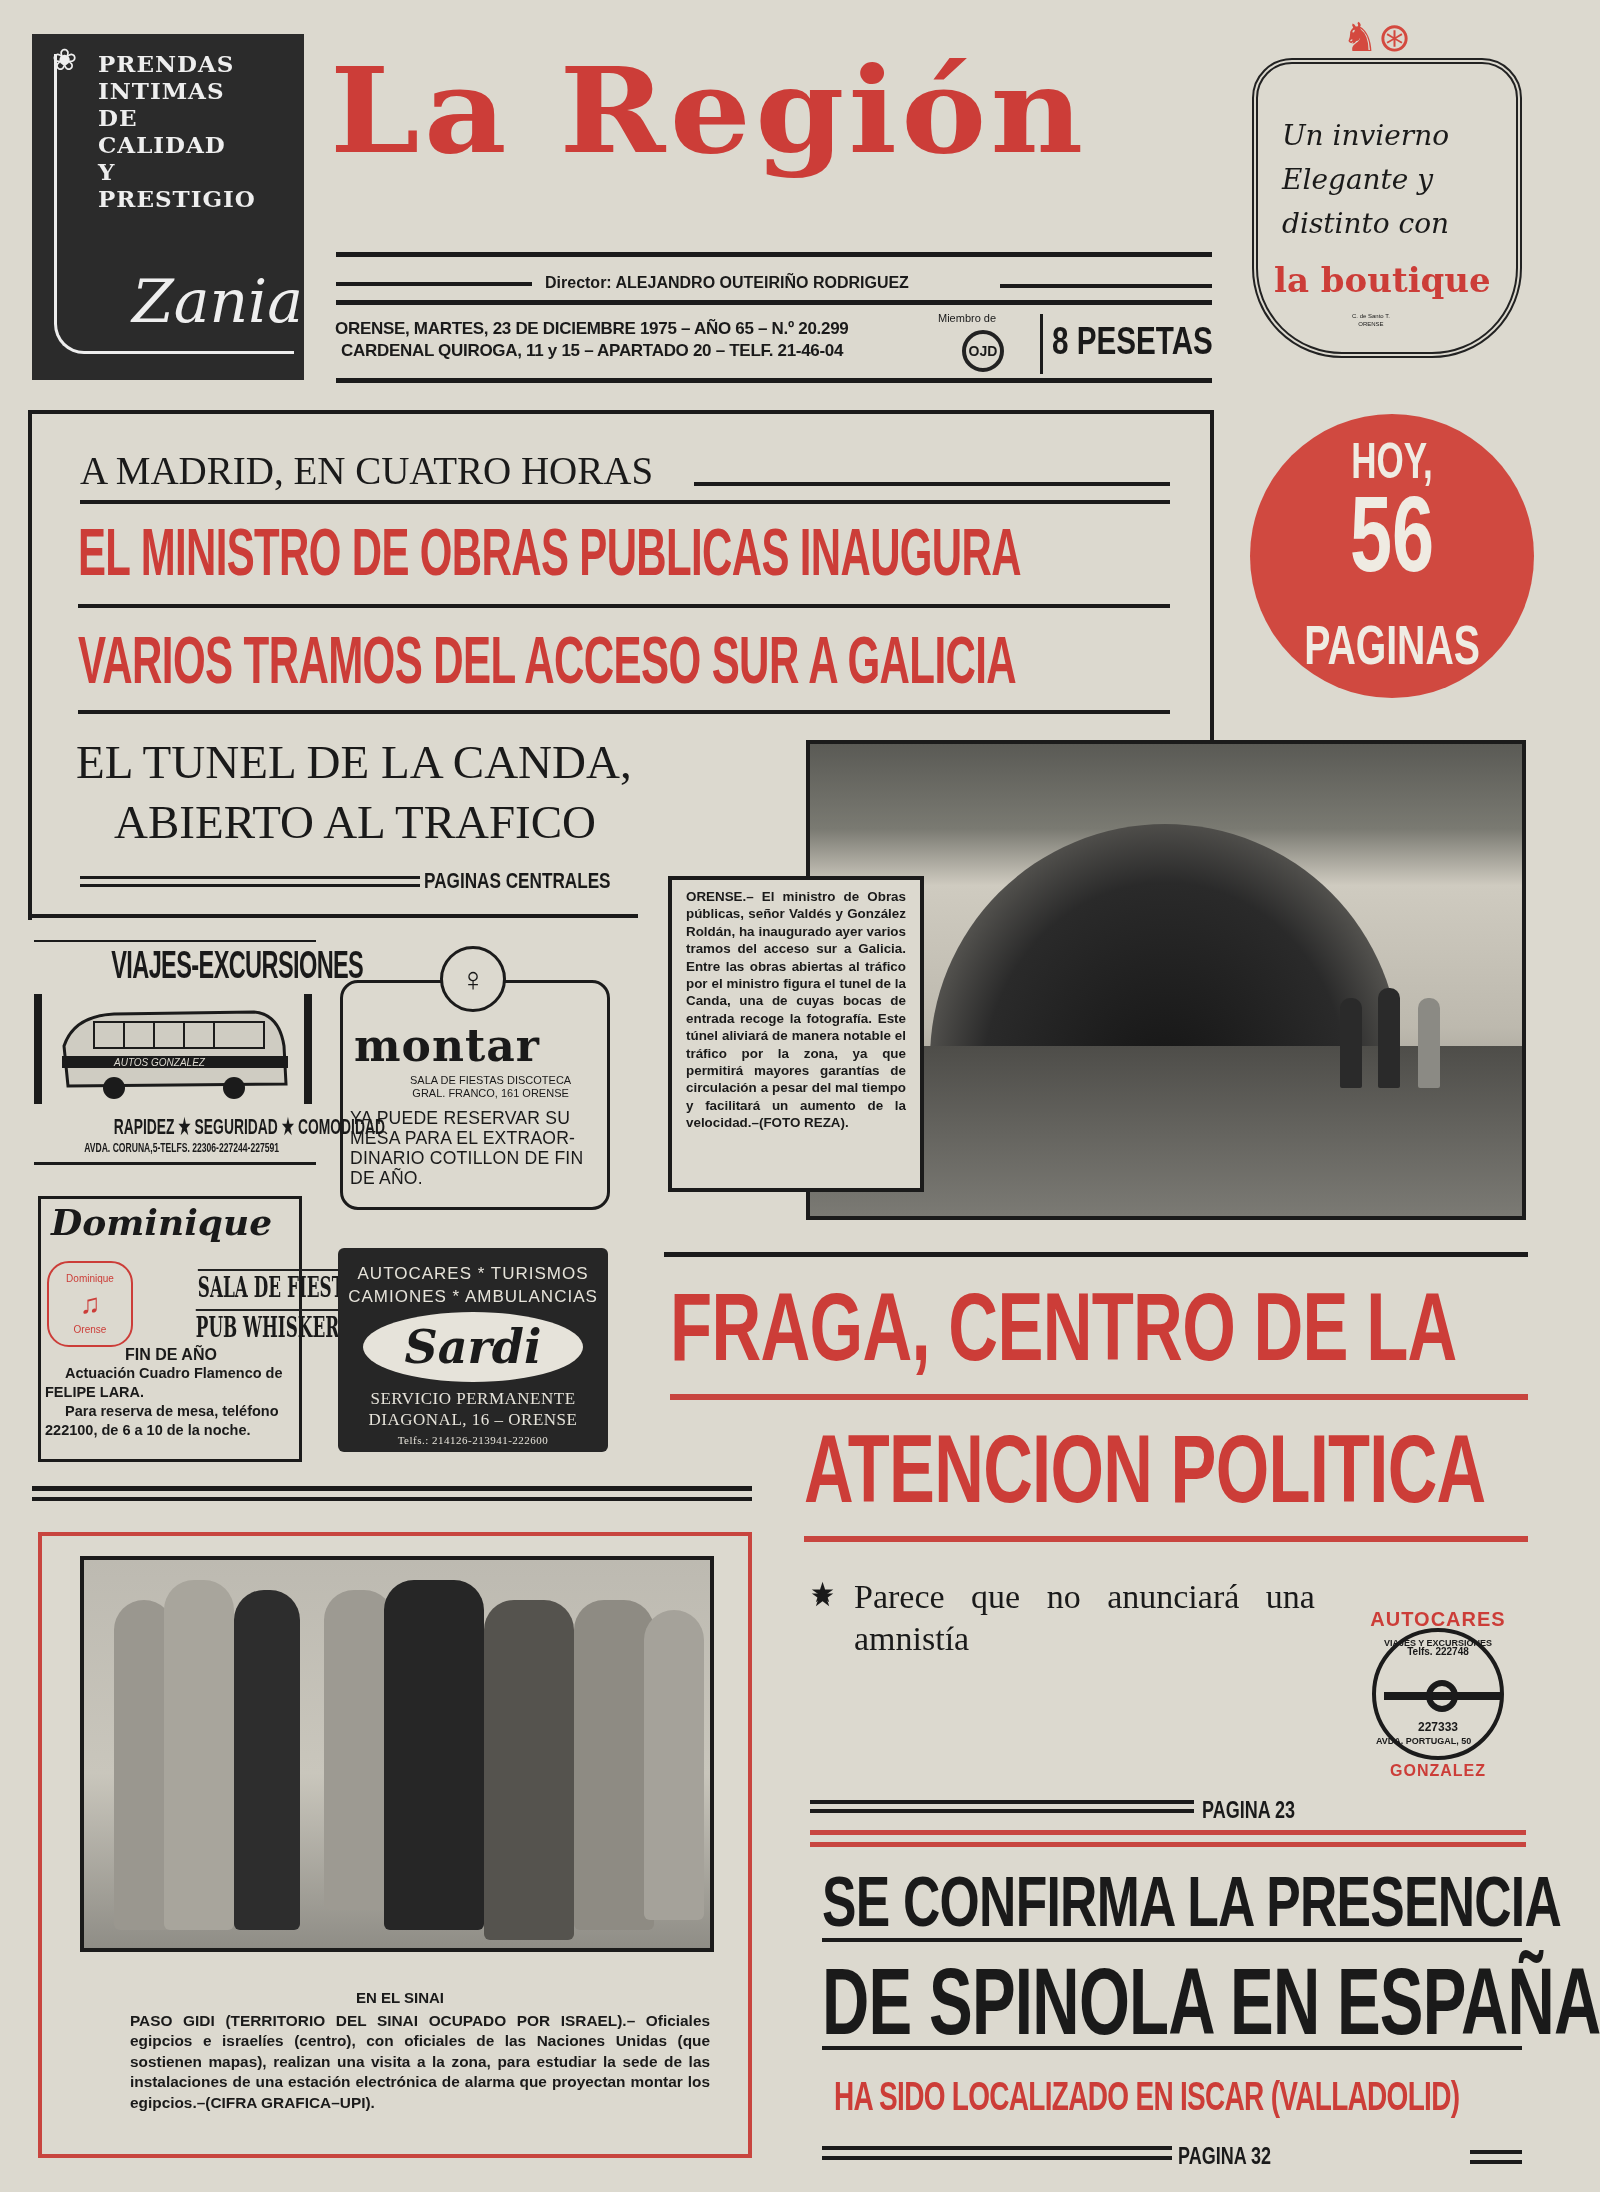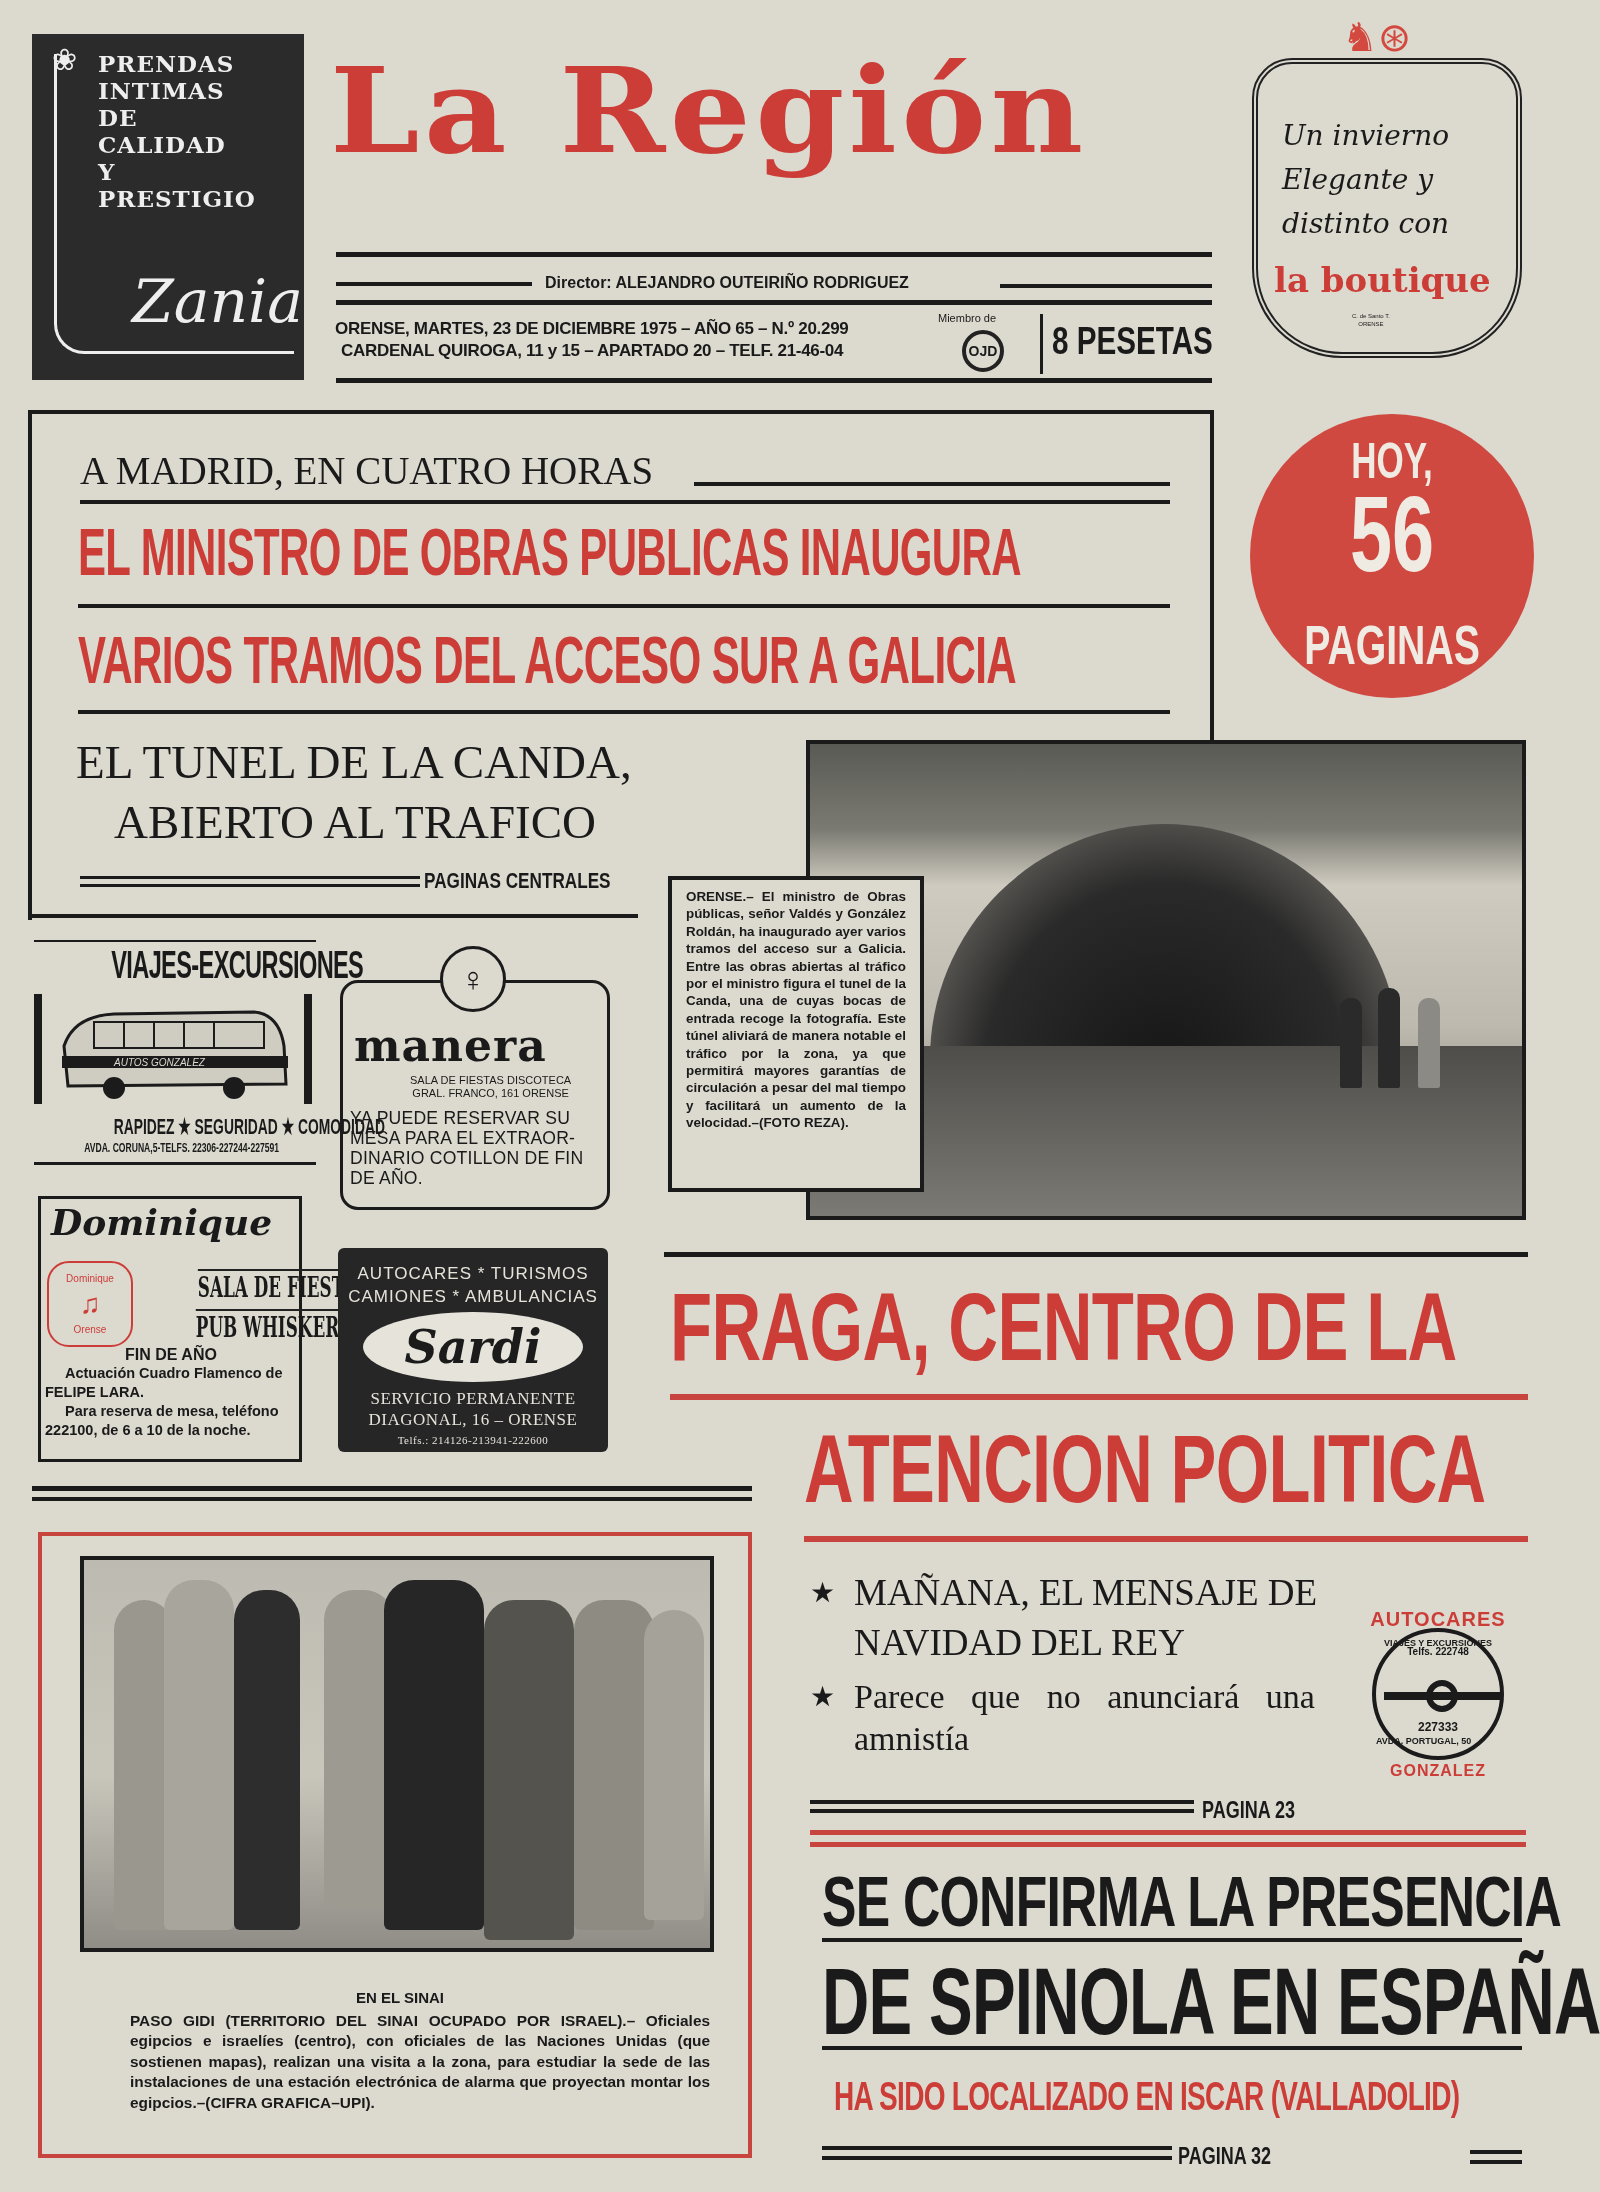--- a/index.html
+++ b/index.html
@@ -236,21 +236,21 @@
     <circle cx="180" cy="82" r="11" fill="#1b1b1b"></circle>
   </svg>
   <div class="tag">RAPIDEZ ★ SEGURIDAD ★ COMODIDAD</div>
   <div class="addr">AVDA. CORUNA,5-TELFS. 22306-227244-227591</div>
   <div class="rule" style="left:0;top:218px;width:282px;height:3px;"></div>
 </div>
 
 <div id="vanessa-ad" class="abs">
   <div class="frame"></div>
   <div class="medal">♀</div>
-  <div class="name">manera</div>
+  <div class="name">montar</div>
   <div class="sub">
     <div>SALA DE FIESTAS DISCOTECA</div>
     <div>GRAL. FRANCO, 161  ORENSE</div>
   </div>
   <div class="body">YA PUEDE RESERVAR SU MESA PARA EL EXTRAOR-DINARIO COTILLON DE FIN DE AÑO.</div>
 </div>
 
 <div id="dominique-ad" class="abs">
   <div class="name">Dominique</div>
   <div class="badge">
@@ -301,21 +301,20 @@
 
 <div class="rule" style="left:664px;top:1252px;width:864px;height:5px;"></div>
 <div class="abs cond fraga" style="left:670px;top:1272px;transform:scaleX(0.718);">FRAGA, CENTRO DE LA</div>
 <div class="rule red" style="left:670px;top:1394px;width:858px;height:6px;"></div>
 <div class="abs cond fraga" style="left:804px;top:1414px;transform:scaleX(0.716);">ATENCION POLITICA</div>
 <div class="rule red" style="left:804px;top:1536px;width:724px;height:6px;"></div>
 
 <div id="bullets" class="abs">
   <div class="b b1">
     <span class="star">★</span>
-    <span>MAÑANA, EL MENSAJE DE NAVIDAD DEL REY</span>
   </div>
   <div class="b b2">
     <span class="star">★</span>
     <span style="word-spacing:18px;">Parece que no anunciará una amnistía</span>
   </div>
 </div>
 
 <div id="autocares-seal" class="abs">
   <div class="outer"></div>
   <div class="ttop">AUTOCARES</div>

